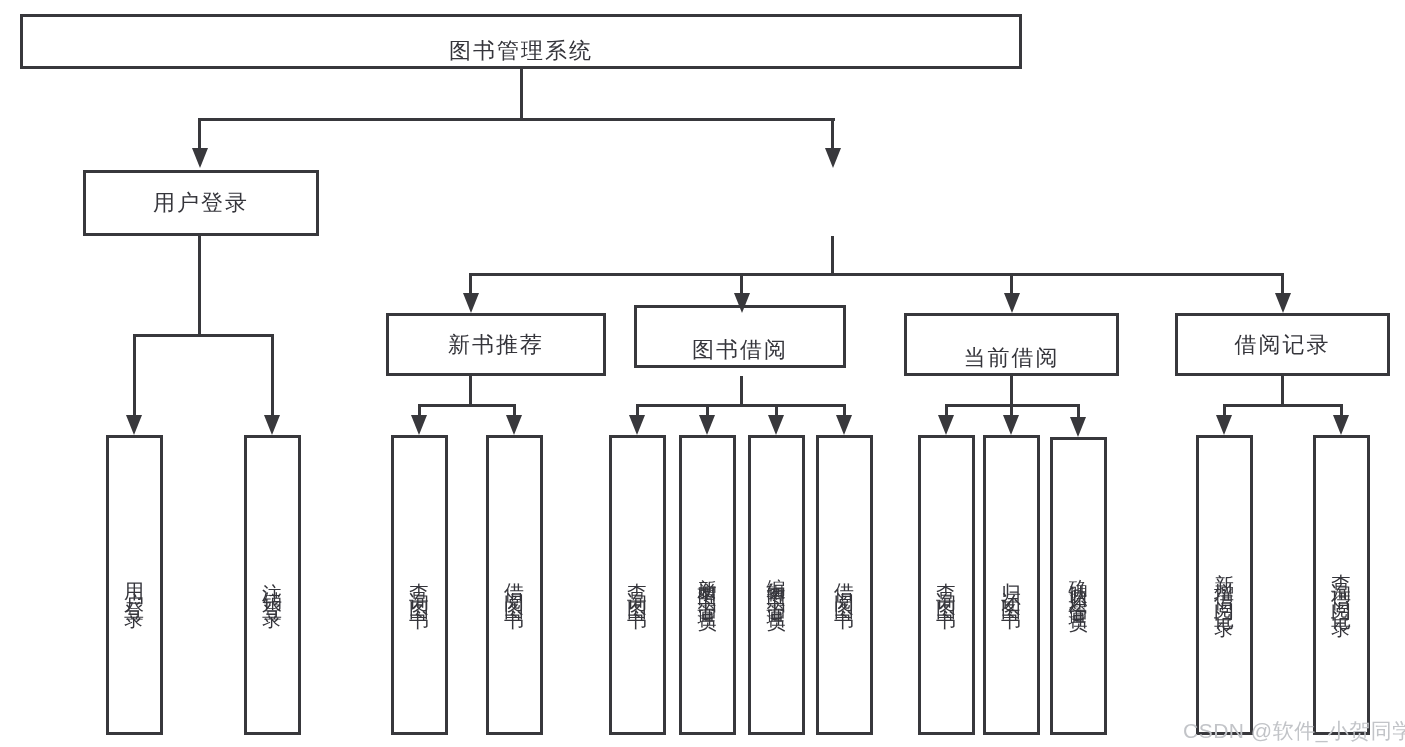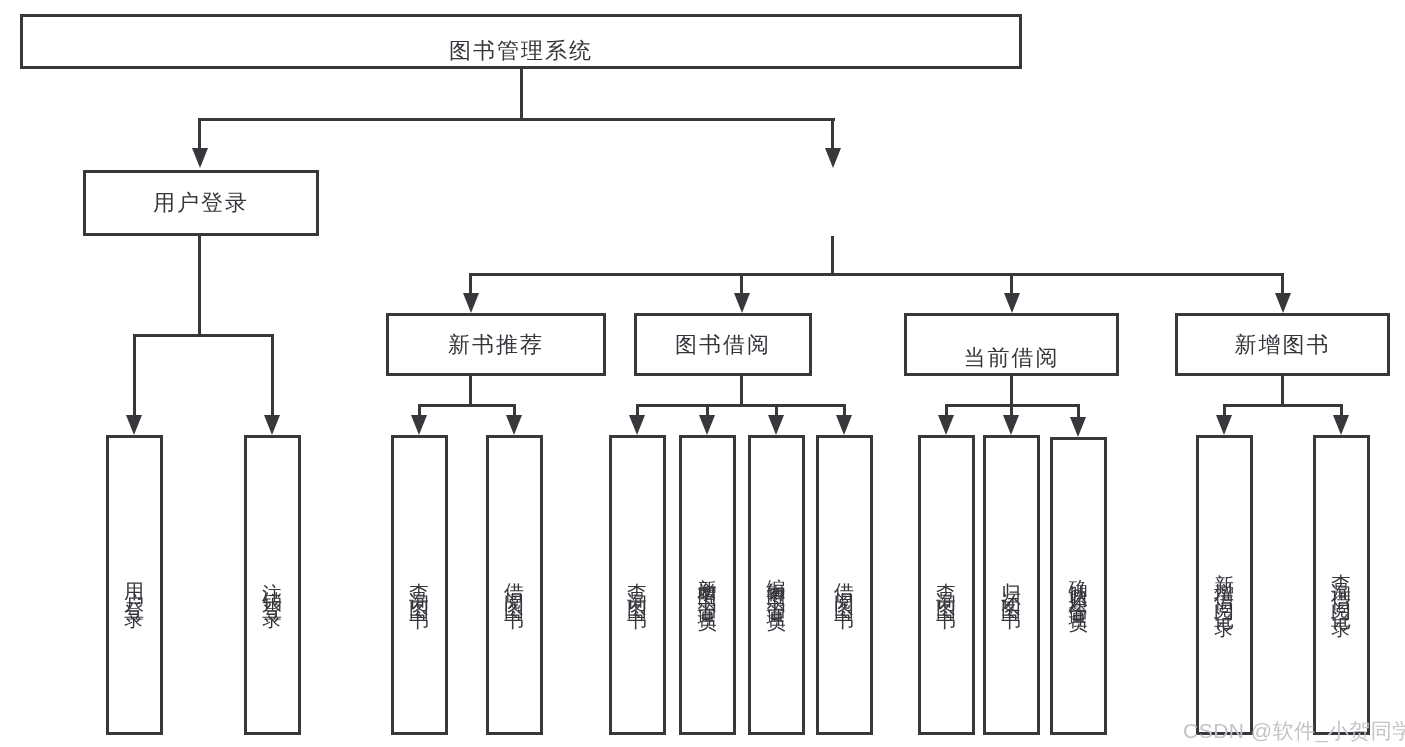--- a/index.html
+++ b/index.html
@@ -53,28 +53,28 @@
       <span>图书管理系统</span>
     </div>
 
   <div class="node h" style="left:83px;top:170px;width:236px;height:66px;">
       <span>用户登录</span>
     </div>
 
   <div class="node h" style="left:362px;top:313px;width:220px;height:63px;margin-left:24px;">
       <span>新书推荐</span>
     </div>
-  <div class="node h" style="left:634px;top:313px;width:178px;height:63px;">
+  <div class="node h" style="left:634px;top:305px;width:212px;height:63px;align-items:flex-end;">
       <span>图书借阅</span>
     </div>
   <div class="node h" style="left:904px;top:313px;width:215px;height:63px;align-items:flex-end;">
       <span>当前借阅</span>
     </div>
   <div class="node h" style="left:1175px;top:313px;width:215px;height:63px;">
-      <span>新增图书</span>
+      <span>借阅记录</span>
     </div>
 
   <div class="node v" style="left:106px;top:435px;width:57px;height:300px;">
       <span>用户登录</span>
     </div>
   <div class="node v" style="left:244px;top:435px;width:57px;height:300px;">
       <span>注销登录</span>
     </div>
 
   <div class="node v" style="left:391px;top:435px;width:57px;height:300px;">

